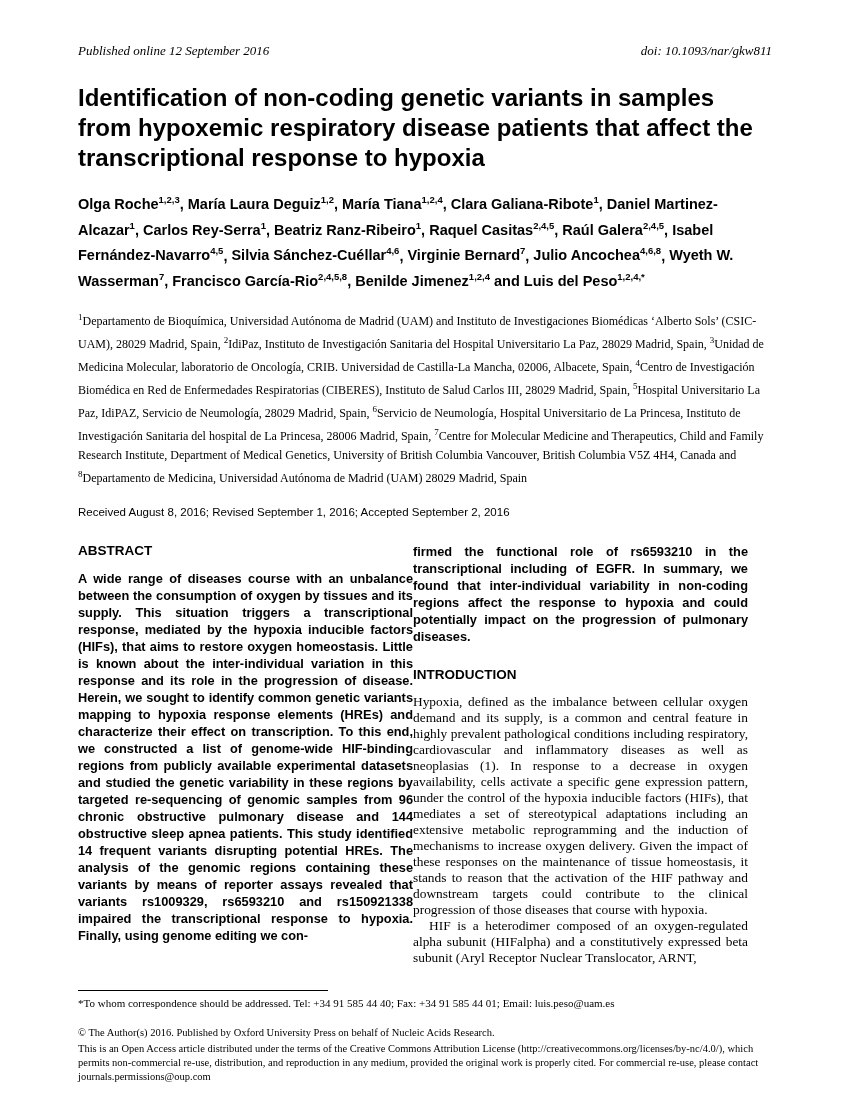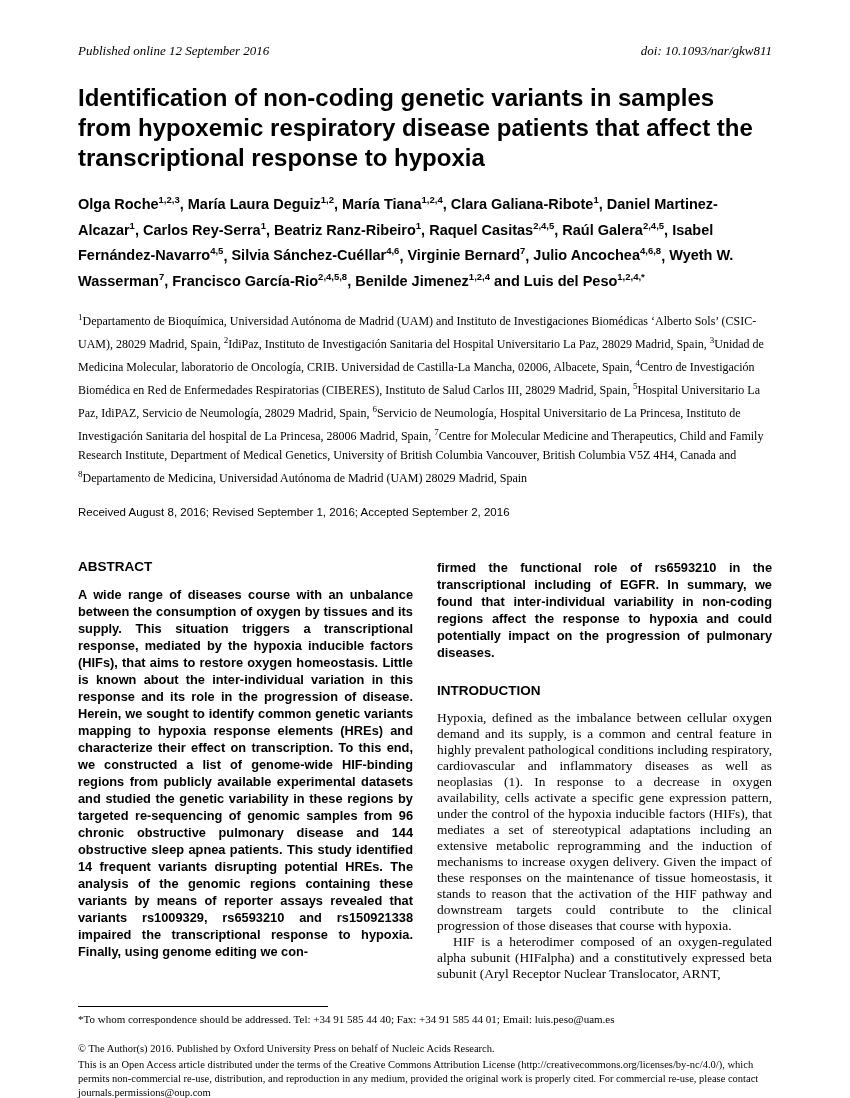--- a/index.html
+++ b/index.html
@@ -40,21 +40,21 @@
     max-width: 694px;
   }
   .affiliations sup { font-size: 9px; }
 
   .dates {
     margin-top: 18px;
     font-family: "Liberation Sans", sans-serif;
     font-size: 11.5px;
   }
 
-  .columns { display: flex; gap: 24px; margin-top: 41px; }
+  .columns { display: flex; margin-top: 25px; }
   .col { width: 335px; }
 
   .heading {
     font-family: "Liberation Sans", sans-serif;
     font-weight: bold; font-size: 13.5px;
     margin-bottom: 12px; text-align: left;
   }
   .intro-heading { margin-top: 22px; }
 
   .abstract-text {

